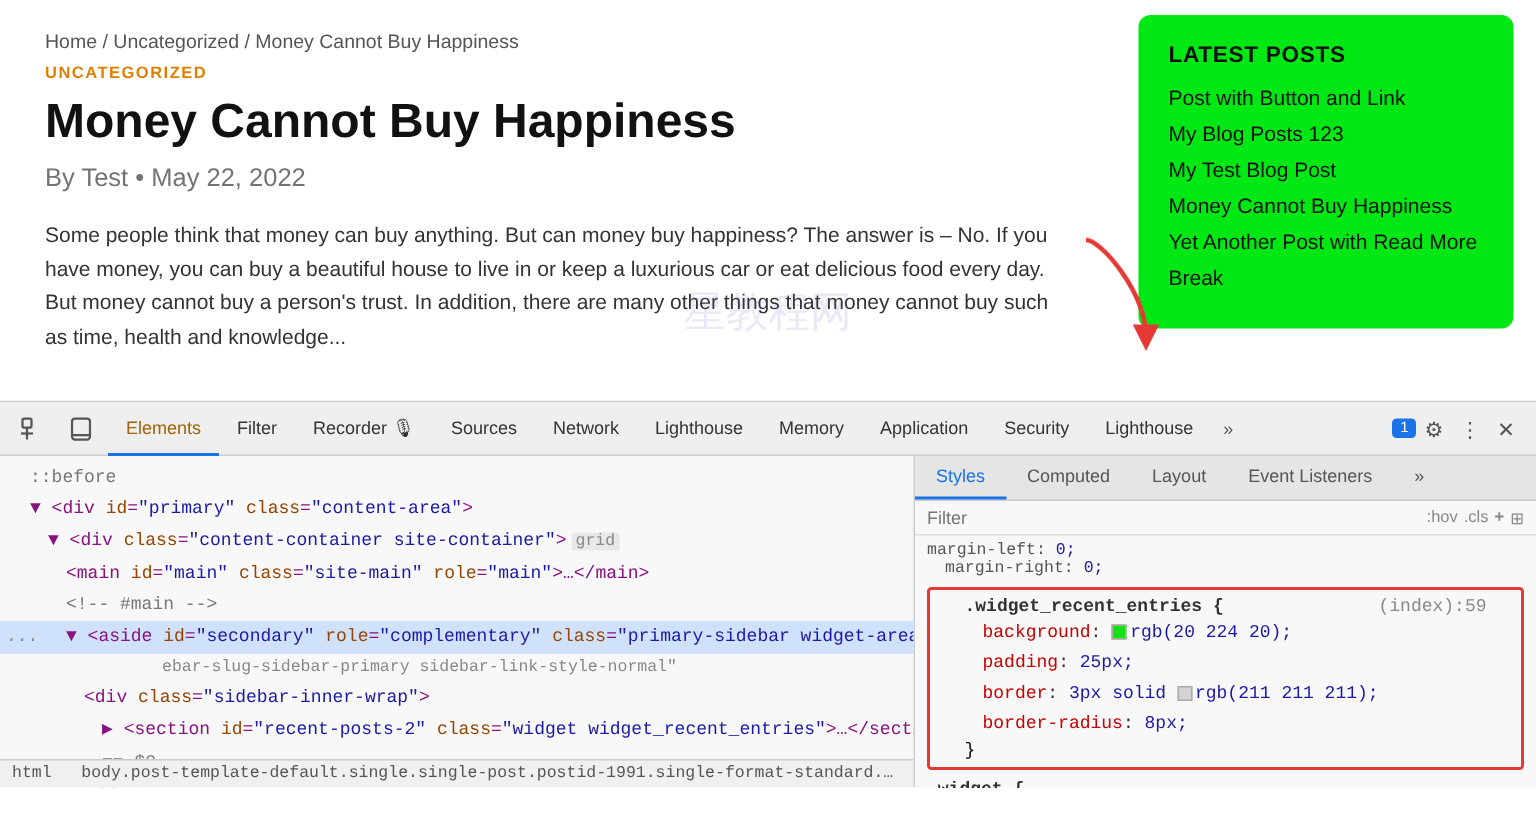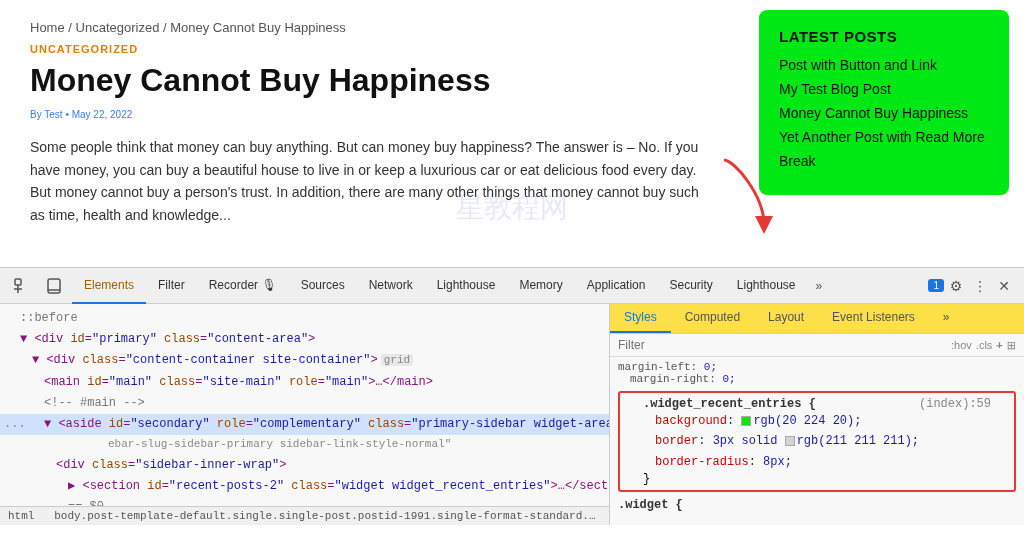--- a/index.html
+++ b/index.html
@@ -52,22 +52,22 @@
 
     .post-title {
       font-size: 32px;
       font-weight: 900;
       color: #111;
       margin-bottom: 10px;
       line-height: 1.2;
     }
 
     .post-meta {
-      color: #3b82f6;
-      font-size: 10px;
+      color: #737373;
+      font-size: 17px;
       margin-bottom: 16px;
     }
 
     .post-body {
       font-size: 14px;
       color: #333;
       line-height: 1.6;
     }
 
     
@@ -239,21 +239,21 @@
     .styles-panel {
       flex: 1;
       display: flex;
       flex-direction: column;
       overflow: hidden;
     }
 
     .styles-sub-tabs {
       display: flex;
       border-bottom: 1px solid #ccc;
-      background: #fde047;
+      background: #e5e5e5;
       height: 30px;
       align-items: flex-end;
     }
 
     .styles-sub-tab {
       padding: 0 14px;
       height: 30px;
       display: flex;
       align-items: center;
       font-size: 12px;
@@ -351,20 +351,21 @@
     <div class="category-label">UNCATEGORIZED</div>
     <h1 class="post-title">Money Cannot Buy Happiness</h1>
     <div class="post-meta">By Test  •  May 22, 2022</div>
     <div class="post-body">Some people think that money can buy anything. But can money buy happiness? The answer is – No. If you have money, you can buy a beautiful house to live in or keep a luxurious car or eat delicious food every day. But money cannot buy a person's trust. In addition, there are many other things that money cannot buy such as time, health and knowledge...</div>
   </div>
   <div class="content-right">
     <div class="latest-posts-widget">
       <div class="widget-title">LATEST POSTS</div>
       <ul class="widget-posts-list">
         <li><a href="#">Post with Button and Link</a></li>
+        <li><a href="#">My Blog Posts 123</a></li>
         <li><a href="#">My Test Blog Post</a></li>
         <li><a href="#">Money Cannot Buy Happiness</a></li>
         <li><a href="#">Yet Another Post with Read More</a></li>
         <li><a href="#">Break</a></li>
       </ul>
     </div>
   </div>
   <div class="watermark">星教程网</div>
 </div>
 
@@ -471,20 +472,23 @@
 
         <div class="style-rule-highlighted" style="position:relative;">
           <div>
             <span class="style-selector">.widget_recent_entries {</span>
             <span class="style-source">(index):59</span>
           </div>
           <div class="style-prop">
             <span class="style-prop-name">background</span>: <span class="color-swatch" style="background:#14e014;"></span><span class="style-prop-value">rgb(20 224 20);</span>
           </div>
           <div class="style-prop">
+            <span class="style-prop-name">padding</span>: <span class="style-prop-value">25px;</span>
+          </div>
+          <div class="style-prop">
             <span class="style-prop-name">border</span>: <span class="style-prop-value">3px solid</span> <span class="color-swatch" style="background:#d3d3d3;"></span><span class="style-prop-value">rgb(211 211 211);</span>
           </div>
           <div class="style-prop">
             <span class="style-prop-name">border-radius</span>: <span class="style-prop-value">8px;</span>
           </div>
           <div>}</div>
         </div>
 
         <div class="style-rule">
           <div><span class="style-selector">.widget {</span></div>

